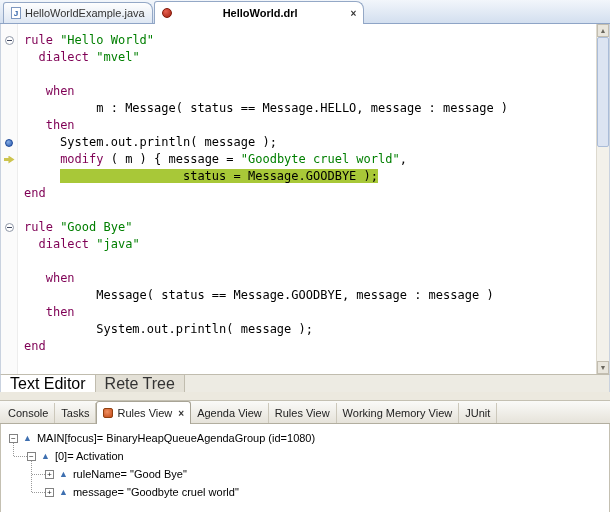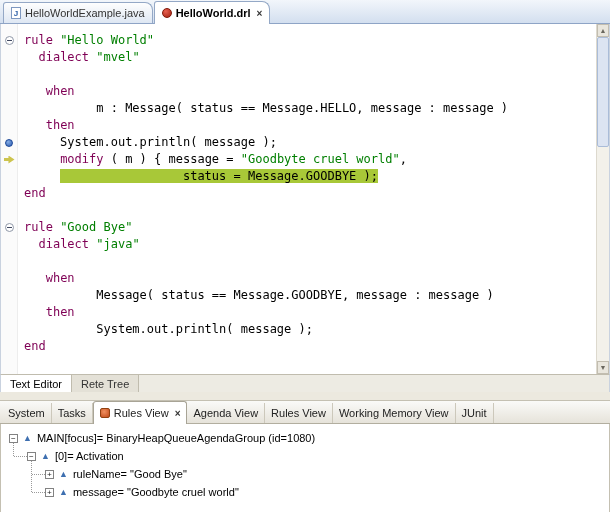--- a/index.html
+++ b/index.html
@@ -6,21 +6,21 @@
   html,body{width:610px;height:512px;overflow:hidden;}
   body{font-family:"Liberation Sans",sans-serif;background:#fff;}
   #app{width:610px;height:512px;display:flex;flex-direction:column;}
 
   
   .etabbar{height:24px;background:linear-gradient(#F2F6FB,#D3DFEF);border-bottom:1px solid #8EA4C6;
            display:flex;align-items:flex-end;padding-left:3px;position:relative;z-index:3;}
   .etab{height:21px;display:flex;align-items:center;padding:0 7px;margin-right:1px;
         border:1px solid #94A8C6;border-bottom:none;border-radius:3px 8px 0 0;
         background:linear-gradient(#FEFEFE,#DEE7F3);font-size:11px;color:#333;cursor:default;}
-  .etab.active{background:#fff;font-weight:bold;height:23px;margin-bottom:-1px;z-index:4;color:#000;}
+  .etab.active{background:#fff;font-weight:bold;height:23px;margin-bottom:-1px;z-index:4;color:#000;gap:47px;}
   .ic-java{width:10px;height:12px;border:1px solid #7E98C0;background:#fff;color:#2B5FA8;
            font:bold 8px/11px "Liberation Sans",sans-serif;text-align:center;margin-right:4px;}
   .ic-drl{width:10px;height:10px;border-radius:50%;background:radial-gradient(circle at 35% 30%,#E86050,#A02010);
           border:1px solid #801808;margin-right:4px;}
   .close{margin-left:6px;font-size:10px;font-weight:bold;color:#333;cursor:pointer;}
 
   
   .editor{flex:0 0 350px;display:flex;background:#fff;position:relative;
           border-left:1px solid #C9D2DF;border-right:1px solid #C9D2DF;overflow:hidden;}
   .gutter{width:17px;padding-top:8px;background:#FBFBFB;border-right:1px solid #EDEDED;flex:0 0 17px;}
@@ -41,21 +41,21 @@
 
   
   .vscroll{width:13px;flex:0 0 13px;display:flex;flex-direction:column;background:#F3F1EA;border-left:1px solid #DDD9CE;}
   .sbtn{height:13px;background:#E9E6DD;border:1px solid #C2BDB0;font-size:7px;line-height:11px;text-align:center;color:#6A675E;}
   .strack{flex:1;position:relative;}
   .sthumb{position:absolute;left:0;right:0;top:0;height:110px;background:#DCE4F2;border:1px solid #AABCD8;border-radius:2px;}
 
   
   .btabs{height:18px;background:#EDEBE3;border-top:1px solid #C0BCAE;display:flex;
          border-left:1px solid #C9D2DF;border-right:1px solid #C9D2DF;}
-  .btab{font-size:11px;padding:0 9px;display:flex;align-items:center;color:#333;background:#E4E1D7;
+  .btab{font-size:16px;padding:0 9px;display:flex;align-items:center;color:#333;background:#E4E1D7;
         border-right:1px solid #C0BCAE;cursor:default;}
   .btab.active{background:#fff;color:#000;}
 
   .sash{height:8px;background:#ECE9DF;}
 
   
   .ptabbar{height:24px;background:linear-gradient(#FAFAF8,#E6E3DA);border-top:1px solid #C4C0B2;
            border-bottom:1px solid #B2AE9F;display:flex;align-items:flex-end;padding-left:2px;}
   .ptab{height:20px;display:flex;align-items:center;padding:0 6px;font-size:11px;color:#222;
         border-right:1px solid #CCC8BB;white-space:nowrap;cursor:default;}
@@ -133,21 +133,21 @@
 
   <div class="btabs">
       <div class="btab active">Text Editor</div>
       <div class="btab">Rete Tree</div>
     </div>
 
   <div class="sash"></div>
 
   <div class="ptabbar">
       <div class="ptab">
-        <span>System</span>
+        <span>Console</span>
       </div>
       <div class="ptab">
         <span>Tasks</span>
       </div>
       <div class="ptab active">
         <span class="ic-agenda"></span>
         <span>Rules View</span>
         <span class="close">×</span>
       </div>
       <div class="ptab">

